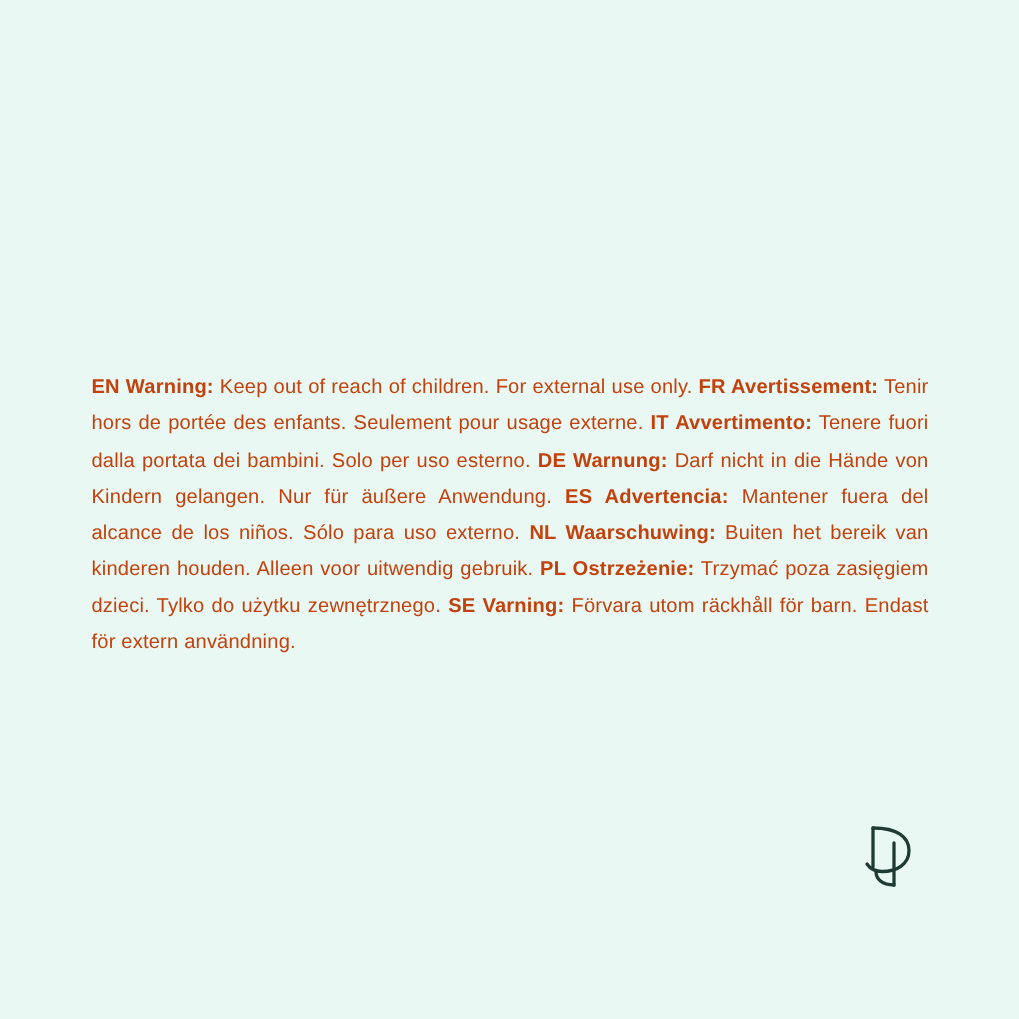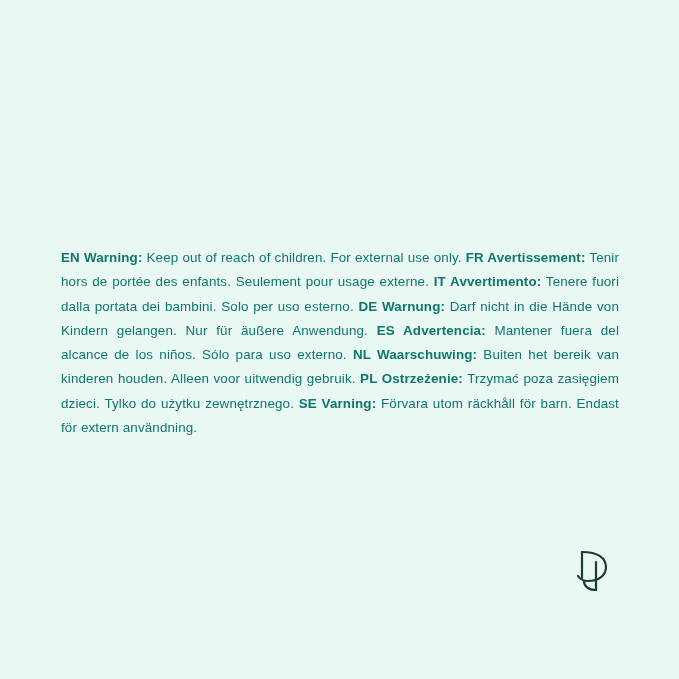--- a/index.html
+++ b/index.html
@@ -22,21 +22,21 @@
   }
   .warning-block {
     position: absolute;
     left: 61px;
     top: 246px;
     width: 558px;
     font-size: 13.4px;
     line-height: 24.3px;
     text-align: justify;
     text-justify: inter-word;
-    color: #0f766e;
+    color: #c2410c;
     letter-spacing: 0.01em;
   }
   .warning-block .lang {
     font-weight: bold;
   }
   .warning-block .body {
     font-weight: normal;
   }
   .logo {
     position: absolute;

